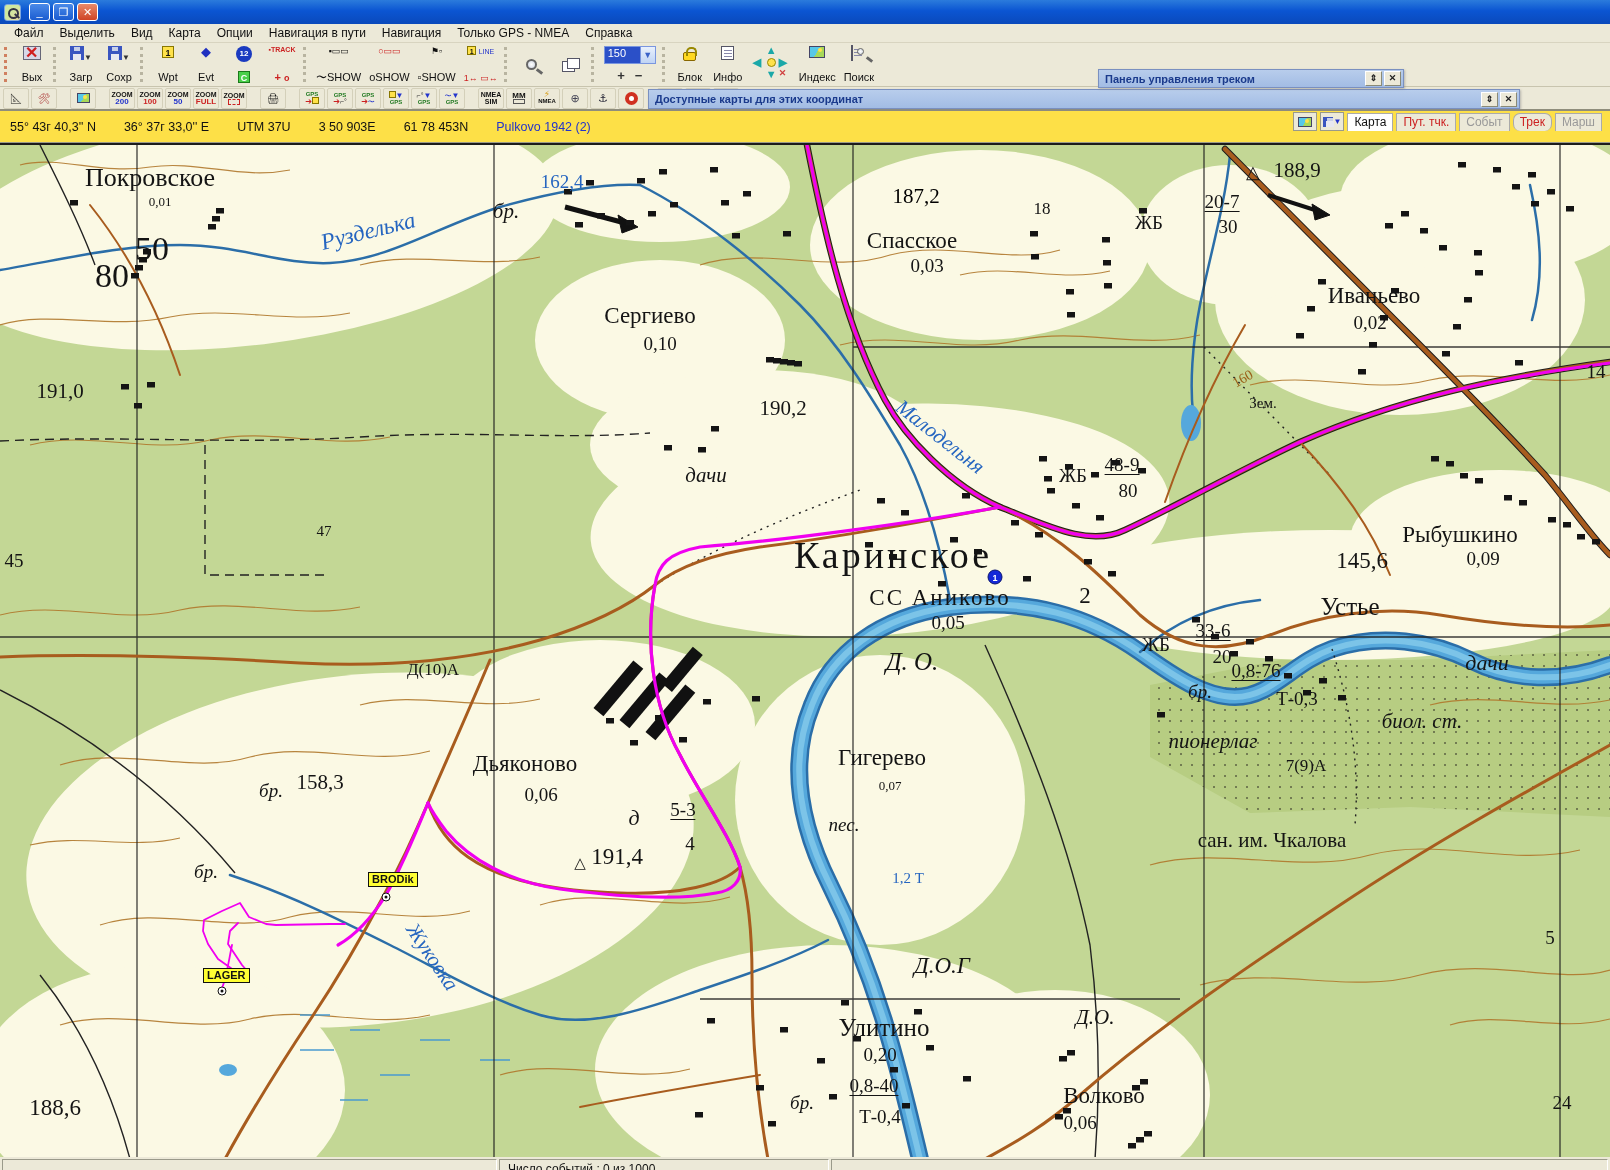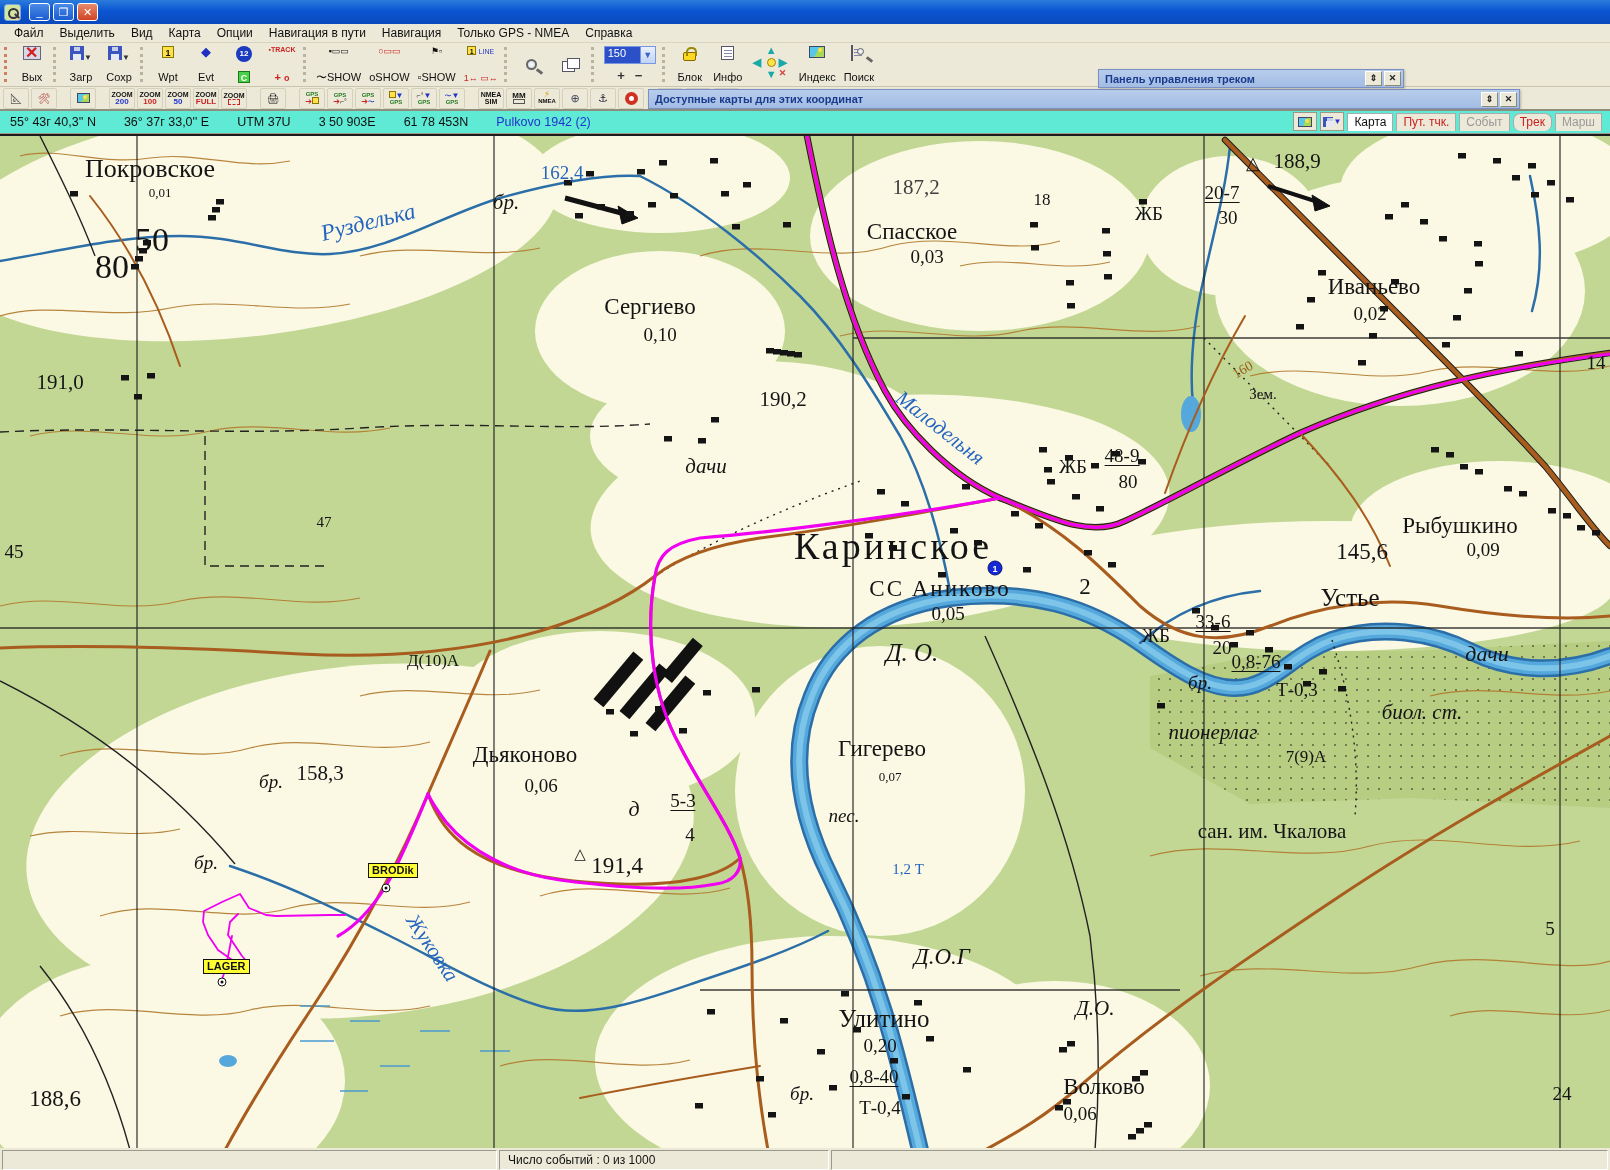--- a/index.html
+++ b/index.html
@@ -100,21 +100,21 @@
                  background:linear-gradient(#b8cdec,#a2bce4); border:1px solid #7a90c0;
                  box-shadow:1px 1px 2px #8888; }
   .float-panel .ptitle { flex:1; color:#1a3a8c; font-weight:bold; font-size:11px; padding:1px 6px; white-space:nowrap;
                  overflow:hidden; }
   .pbtn { width:17px; height:15px; margin-right:2px; background:#ece9d8; border:1px solid;
           border-color:#fff #8a8a76 #8a8a76 #fff; font-size:9px; font-weight:bold; text-align:center; line-height:13px; color:#222; }
   #track-panel { left:1098px; top:26px; width:306px; height:19px; z-index:40; }
   #maps-panel  { left:648px; top:2px; width:872px; height:20px; }
 
   
-  .coordbar { height:23px; background:#5eead4; border-bottom:1px solid #9a9a8a; display:flex; align-items:center;
+  .coordbar { height:32px; background:#fde047; border-bottom:1px solid #9a9a8a; display:flex; align-items:center;
               font-size:12.5px; color:#111; padding-left:10px; position:relative; }
   .coordbar .seg { margin-right:28px; white-space:nowrap; }
   .coordbar .datum { color:#2233cc; }
   .cb-right { position:absolute; right:8px; top:1px; display:flex; align-items:center; gap:3px; }
   .cb-iconbtn { width:24px; height:19px; border:1px solid #9a9a8a; background:#ece9d8;
                 display:flex; align-items:center; justify-content:center; }
   .tab { border:1px solid #aaa; border-bottom:none; padding:1px 6px 2px; font-size:12px; background:#ece9d8; white-space:nowrap; }
   .tab.active { background:#fff; font-weight:normal; }
 
   
@@ -687,21 +687,21 @@
 </svg>
 
 <div id="labels">
       <div class="mlabel" style="left: 150px; top: 33px; font-size: 26px; color: rgb(20, 20, 20); transform: translate(-50%, -50%);">Покровское</div>
       <div class="mlabel" style="left: 140px; top: 56px; font-size: 13px; color: rgb(20, 20, 20); transform: translate(-50%, -50%); margin-left: 20px;">0,01</div>
       <div class="mlabel" style="left: 152px; top: 104px; font-size: 34px; color: rgb(20, 20, 20); transform: translate(-50%, -50%);">50</div>
       <div class="mlabel" style="left: 112px; top: 131px; font-size: 34px; color: rgb(20, 20, 20); transform: translate(-50%, -50%);">80</div>
       <div class="mlabel" style="left: 368px; top: 86px; font-size: 23px; color: rgb(37, 101, 192); font-style: italic; transform: translate(-50%, -50%) rotate(-14deg);">Рузделька</div>
       <div class="mlabel" style="left: 506px; top: 66px; font-size: 21px; color: rgb(20, 20, 20); font-style: italic; transform: translate(-50%, -50%);">бр.</div>
       <div class="mlabel" style="left: 562px; top: 36px; font-size: 19px; color: rgb(37, 101, 192); transform: translate(-50%, -50%);">162,4</div>
-      <div class="mlabel" style="left: 916px; top: 51px; font-size: 21px; color: #404040; transform: translate(-50%, -50%);">187,2</div>
+      <div class="mlabel" style="left: 916px; top: 51px; font-size: 21px; color: #000000; transform: translate(-50%, -50%);">187,2</div>
       <div class="mlabel" style="left: 1042px; top: 63px; font-size: 17px; color: rgb(20, 20, 20); transform: translate(-50%, -50%);">18</div>
       <div class="mlabel" style="left: 1149px; top: 77px; font-size: 19px; color: rgb(20, 20, 20); transform: translate(-50%, -50%);">ЖБ</div>
       <div class="mlabel" style="left: 1222px; top: 57px; font-size: 19px; color: rgb(20, 20, 20); border-bottom: 1.5px solid rgb(20, 20, 20); transform: translate(-50%, -50%);">20-7</div>
       <div class="mlabel" style="left: 1228px; top: 81px; font-size: 19px; color: rgb(20, 20, 20); transform: translate(-50%, -50%);">30</div>
       <div class="mlabel" style="left: 1253px; top: 27px; font-size: 18px; color: rgb(20, 20, 20); transform: translate(-50%, -50%);">△</div>
       <div class="mlabel" style="left: 1297px; top: 25px; font-size: 21px; color: rgb(20, 20, 20); transform: translate(-50%, -50%);">188,9</div>
       <div class="mlabel" style="left: 912px; top: 95px; font-size: 23px; color: rgb(20, 20, 20); transform: translate(-50%, -50%);">Спасское</div>
       <div class="mlabel" style="left: 927px; top: 120px; font-size: 19px; color: rgb(20, 20, 20); transform: translate(-50%, -50%);">0,03</div>
       <div class="mlabel" style="left: 1374px; top: 150px; font-size: 23px; color: rgb(20, 20, 20); transform: translate(-50%, -50%);">Иваньево</div>
       <div class="mlabel" style="left: 1370px; top: 177px; font-size: 19px; color: rgb(20, 20, 20); transform: translate(-50%, -50%);">0,02</div>
@@ -741,21 +741,21 @@
       <div class="mlabel" style="left: 433px; top: 524px; font-size: 17px; color: rgb(20, 20, 20); transform: translate(-50%, -50%);">Д(10)А</div>
       <div class="mlabel" style="left: 525px; top: 618px; font-size: 23px; color: rgb(20, 20, 20); transform: translate(-50%, -50%);">Дьяконово</div>
       <div class="mlabel" style="left: 541px; top: 649px; font-size: 19px; color: rgb(20, 20, 20); transform: translate(-50%, -50%);">0,06</div>
       <div class="mlabel" style="left: 634px; top: 673px; font-size: 22px; color: rgb(20, 20, 20); font-style: italic; transform: translate(-50%, -50%);">д</div>
       <div class="mlabel" style="left: 683px; top: 665px; font-size: 19px; color: rgb(20, 20, 20); border-bottom: 1.5px solid rgb(20, 20, 20); transform: translate(-50%, -50%);">5-3</div>
       <div class="mlabel" style="left: 690px; top: 698px; font-size: 19px; color: rgb(20, 20, 20); transform: translate(-50%, -50%);">4</div>
       <div class="mlabel" style="left: 271px; top: 645px; font-size: 19px; color: rgb(20, 20, 20); font-style: italic; transform: translate(-50%, -50%);">бр.</div>
       <div class="mlabel" style="left: 320px; top: 637px; font-size: 21px; color: rgb(20, 20, 20); transform: translate(-50%, -50%);">158,3</div>
       <div class="mlabel" style="left: 206px; top: 726px; font-size: 19px; color: rgb(20, 20, 20); font-style: italic; transform: translate(-50%, -50%);">бр.</div>
       <div class="mlabel" style="left: 580px; top: 718px; font-size: 15px; color: rgb(20, 20, 20); transform: translate(-50%, -50%);">△</div>
-      <div class="mlabel" style="left: 617px; top: 729px; font-size: 23px; color: rgb(20, 20, 20); transform: translate(-50%, -50%);">191,4</div>
+      <div class="mlabel" style="left: 617px; top: 711px; font-size: 23px; color: rgb(20, 20, 20); transform: translate(-50%, -50%);">191,4</div>
       <div class="mlabel" style="left: 882px; top: 612px; font-size: 23px; color: rgb(20, 20, 20); transform: translate(-50%, -50%);">Гигерево</div>
       <div class="mlabel" style="left: 890px; top: 640px; font-size: 13px; color: rgb(20, 20, 20); transform: translate(-50%, -50%);">0,07</div>
       <div class="mlabel" style="left: 844px; top: 679px; font-size: 19px; color: rgb(20, 20, 20); font-style: italic; transform: translate(-50%, -50%);">пес.</div>
       <div class="mlabel" style="left: 908px; top: 733px; font-size: 15px; color: rgb(37, 101, 192); transform: translate(-50%, -50%);">1,2 Т</div>
       <div class="mlabel" style="left: 940px; top: 292px; font-size: 21px; color: rgb(37, 101, 192); font-style: italic; transform: translate(-50%, -50%) rotate(38deg);">Малодельня</div>
       <div class="mlabel" style="left: 432px; top: 812px; font-size: 21px; color: rgb(37, 101, 192); font-style: italic; transform: translate(-50%, -50%) rotate(56deg);">Жуковка</div>
       <div class="mlabel" style="left: 884px; top: 882px; font-size: 25px; color: rgb(20, 20, 20); transform: translate(-50%, -50%);">Улитино</div>
       <div class="mlabel" style="left: 880px; top: 909px; font-size: 19px; color: rgb(20, 20, 20); transform: translate(-50%, -50%);">0,20</div>
       <div class="mlabel" style="left: 802px; top: 957px; font-size: 19px; color: rgb(20, 20, 20); font-style: italic; transform: translate(-50%, -50%);">бр.</div>
       <div class="mlabel" style="left: 874px; top: 941px; font-size: 19px; color: rgb(20, 20, 20); border-bottom: 1.5px solid rgb(20, 20, 20); transform: translate(-50%, -50%);">0,8-40</div>

